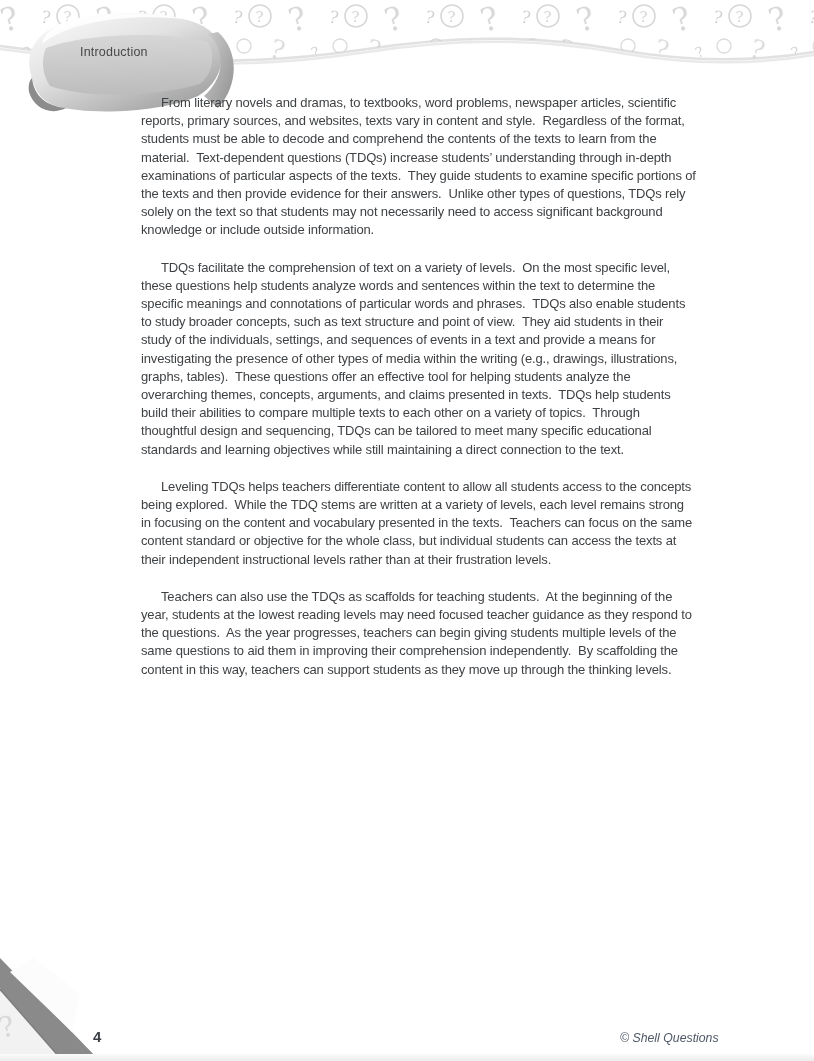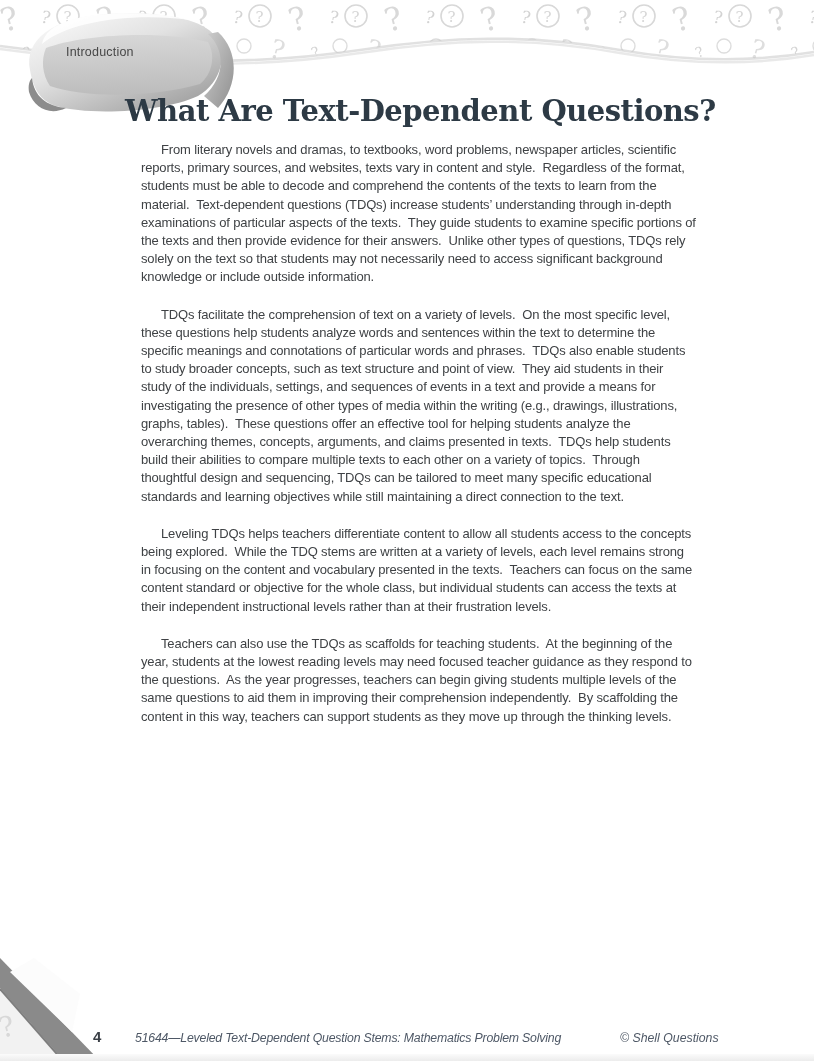--- a/index.html
+++ b/index.html
@@ -11,21 +11,21 @@
     font-family: "Liberation Sans", sans-serif;
   }
   .page { position: absolute; inset: 0; background: #ffffff; }
 
   
   .top-band { position: absolute; top: 0; left: 0; width: 814px; height: 110px; }
 
   
   .ribbon { position: absolute; top: 4px; left: 12px; width: 225px; height: 112px; }
   .ribbon-label {
-    position: absolute; left: 54px; top: 41px;
+    position: absolute; left: 68px; top: 41px;
     font-size: 12.5px; color: #474747; letter-spacing: 0.2px;
   }
 
   
   .content {
     position: absolute; left: 125px; top: 94px; width: 572px;
     color: #3f4245;
   }
   h1.page-title {
     font-family: "DejaVu Serif", serif;
@@ -138,30 +138,28 @@
       <path d="M30,40 C55,18 120,8 178,16 C150,8 90,6 58,16 C40,22 32,30 30,40 Z" fill="#ffffff" opacity="0.85"></path>
 
       <path d="M196,30 C214,46 213,74 192,92 L206,104 C226,82 228,48 206,28 Z" fill="url(#ribFold)"></path>
 
       <path d="M20,74 C22,92 34,102 54,104 C38,112 22,104 17,88 C16,82 17,77 20,74 Z" fill="#8c8c8c"></path>
     </svg>
     <span class="ribbon-label">Introduction</span>
   </div>
 
   <div class="content">
-    <h1 class="page-title">What Are Text-Dependent Questions?</h1>
     <p>From literary novels and dramas, to textbooks, word problems, newspaper articles, scientific reports, primary sources, and websites, texts vary in content and style.  Regardless of the format, students must be able to decode and comprehend the contents of the texts to learn from the material.  Text-dependent questions (TDQs) increase students’ understanding through in-depth examinations of particular aspects of the texts.  They guide students to examine specific portions of the texts and then provide evidence for their answers.  Unlike other types of questions, TDQs rely solely on the text so that students may not necessarily need to access significant background knowledge or include outside information.</p>
     <p>TDQs facilitate the comprehension of text on a variety of levels.  On the most specific level, these questions help students analyze words and sentences within the text to determine the specific meanings and connotations of particular words and phrases.  TDQs also enable students to study broader concepts, such as text structure and point of view.  They aid students in their study of the individuals, settings, and sequences of events in a text and provide a means for investigating the presence of other types of media within the writing (e.g., drawings, illustrations, graphs, tables).  These questions offer an effective tool for helping students analyze the overarching themes, concepts, arguments, and claims presented in texts.  TDQs help students build their abilities to compare multiple texts to each other on a variety of topics.  Through thoughtful design and sequencing, TDQs can be tailored to meet many specific educational standards and learning objectives while still maintaining a direct connection to the text.</p>
     <p>Leveling TDQs helps teachers differentiate content to allow all students access to the concepts being explored.  While the TDQ stems are written at a variety of levels, each level remains strong in focusing on the content and vocabulary presented in the texts.  Teachers can focus on the same content standard or objective for the whole class, but individual students can access the texts at their independent instructional levels rather than at their frustration levels.</p>
     <p>Teachers can also use the TDQs as scaffolds for teaching students.  At the beginning of the year, students at the lowest reading levels may need focused teacher guidance as they respond to the questions.  As the year progresses, teachers can begin giving students multiple levels of the same questions to aid them in improving their comprehension independently.  By scaffolding the content in this way, teachers can support students as they move up through the thinking levels.</p>
   </div>
 
   <div class="footer">
     <span class="page-number">4</span>
-    <span class="book-title">51644—Leveled Text-Dependent Question Stems: Mathematics Problem Solving</span>
     <span class="publisher">© Shell Questions</span>
   </div>
 
   <div class="page-curl">
     <svg width="132" height="115" viewBox="0 0 132 115">
       <defs>
         <linearGradient id="curlFold" x1="0" y1="0" x2="0.7" y2="-0.7">
           <stop offset="0" stop-color="#8a8a8a"></stop>
           <stop offset="0.35" stop-color="#c6c6c6"></stop>
           <stop offset="1" stop-color="#fafafa"></stop>

